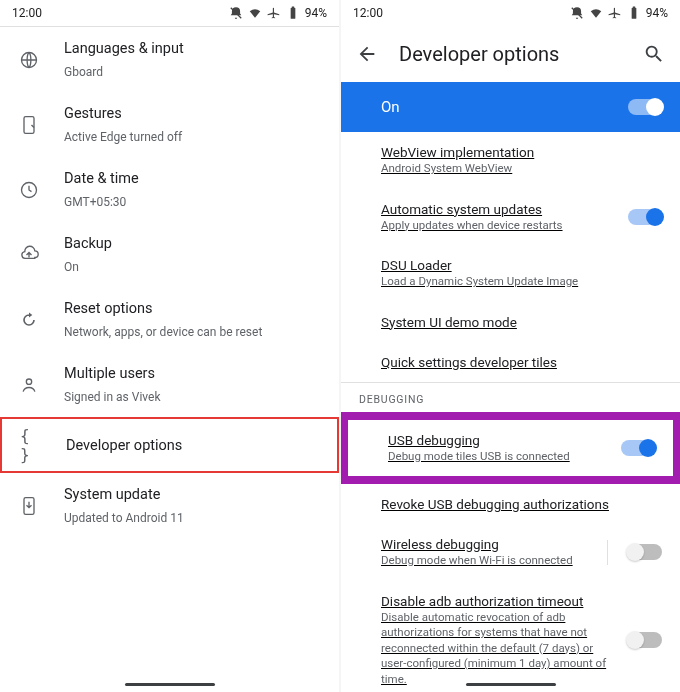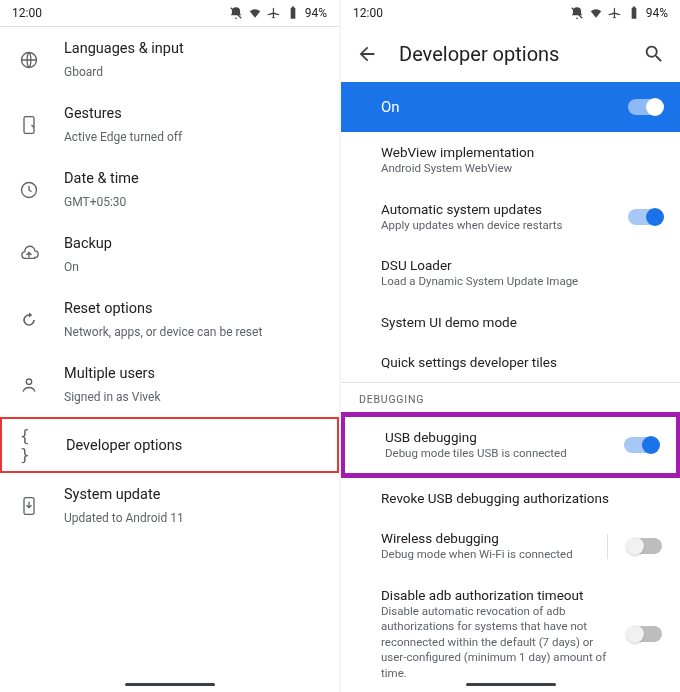--- a/index.html
+++ b/index.html
@@ -88,32 +88,32 @@
     top:-1px;
   }
   .toggle.on { background:#a7c8f7; }
   .toggle.on::after { right:-2px; background:#1a73e8; }
   .toggle.off { background:#bdbdbd; }
   .toggle.off::after { left:-2px; background:#f1f1f1; box-shadow:0 1px 2px rgba(0,0,0,.2); }
   .toggle.white { background: rgba(255,255,255,.5); }
   .toggle.white::after { right:-2px; background:#fff; }
   .dev-row {
     padding: 12px 18px 12px 40px;
-    display:flex; align-items:center; gap:10px;
+    display:flex; align-items:center; gap:10px;text-decoration:underline;
   }
   .dev-row .txt { flex:1; }
   .dev-row .title { font-size: 13.5px; color:#202124; }
   .dev-row .sub { font-size: 11.5px; color:#5f6368; margin-top:1px; line-height:1.35; }
   .section-header {
     font-size: 10.5px; letter-spacing: .8px; color:#5f6368;
     padding: 10px 18px 6px 18px;
   }
   .sep { border-top:1px solid #e0e0e0; }
   .vsep { width:1px; background:#e0e0e0; align-self:stretch; margin:4px 10px 4px 2px; }
-  .usb-box { border:5px solid #a21caf; margin:0 -1px; }
+  .usb-box { border:8px solid #a21caf; margin:0 -1px; }
 </style>
 </head>
 <body>
 
 <div class="phone">
   <div class="status-bar">
     <span>12:00</span>
     <div class="status-right">
       <svg viewBox="0 0 24 24">
           <path d="M12 2a7 7 0 00-7 7v4l-2 3h18l-2-3V9a7 7 0 00-7-7zm0 20a2 2 0 002-2h-4a2 2 0 002 2z"></path>

